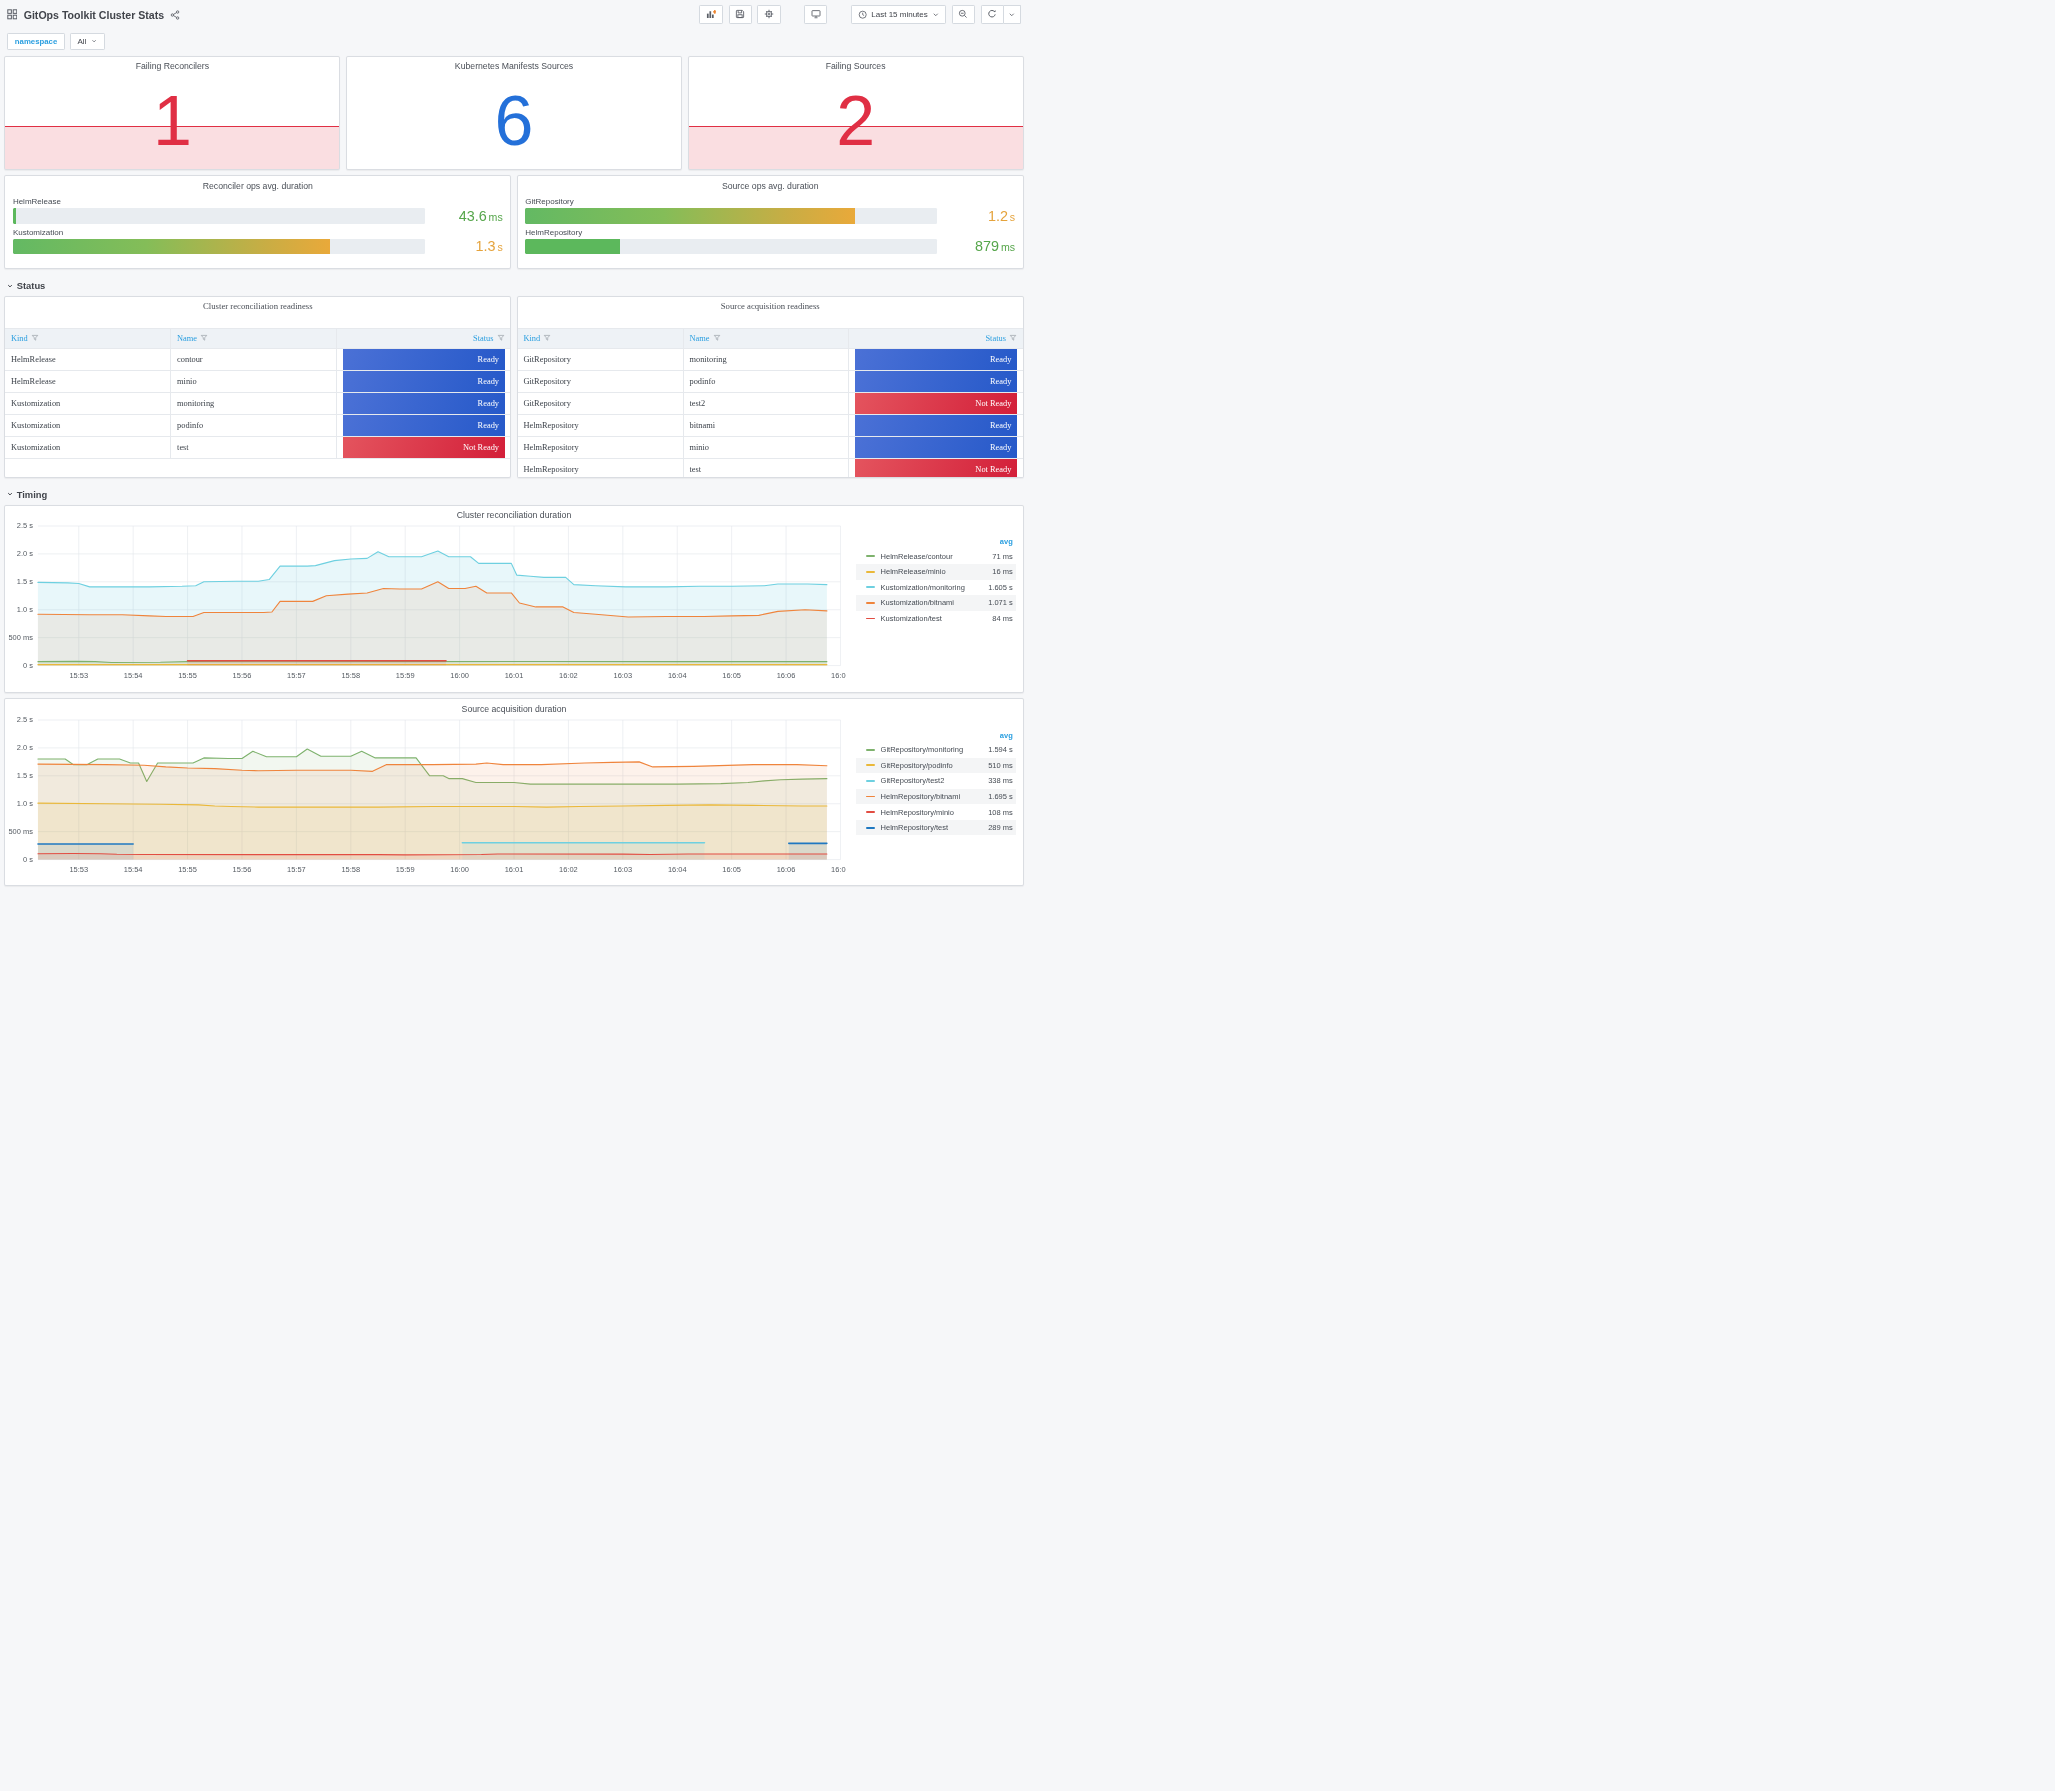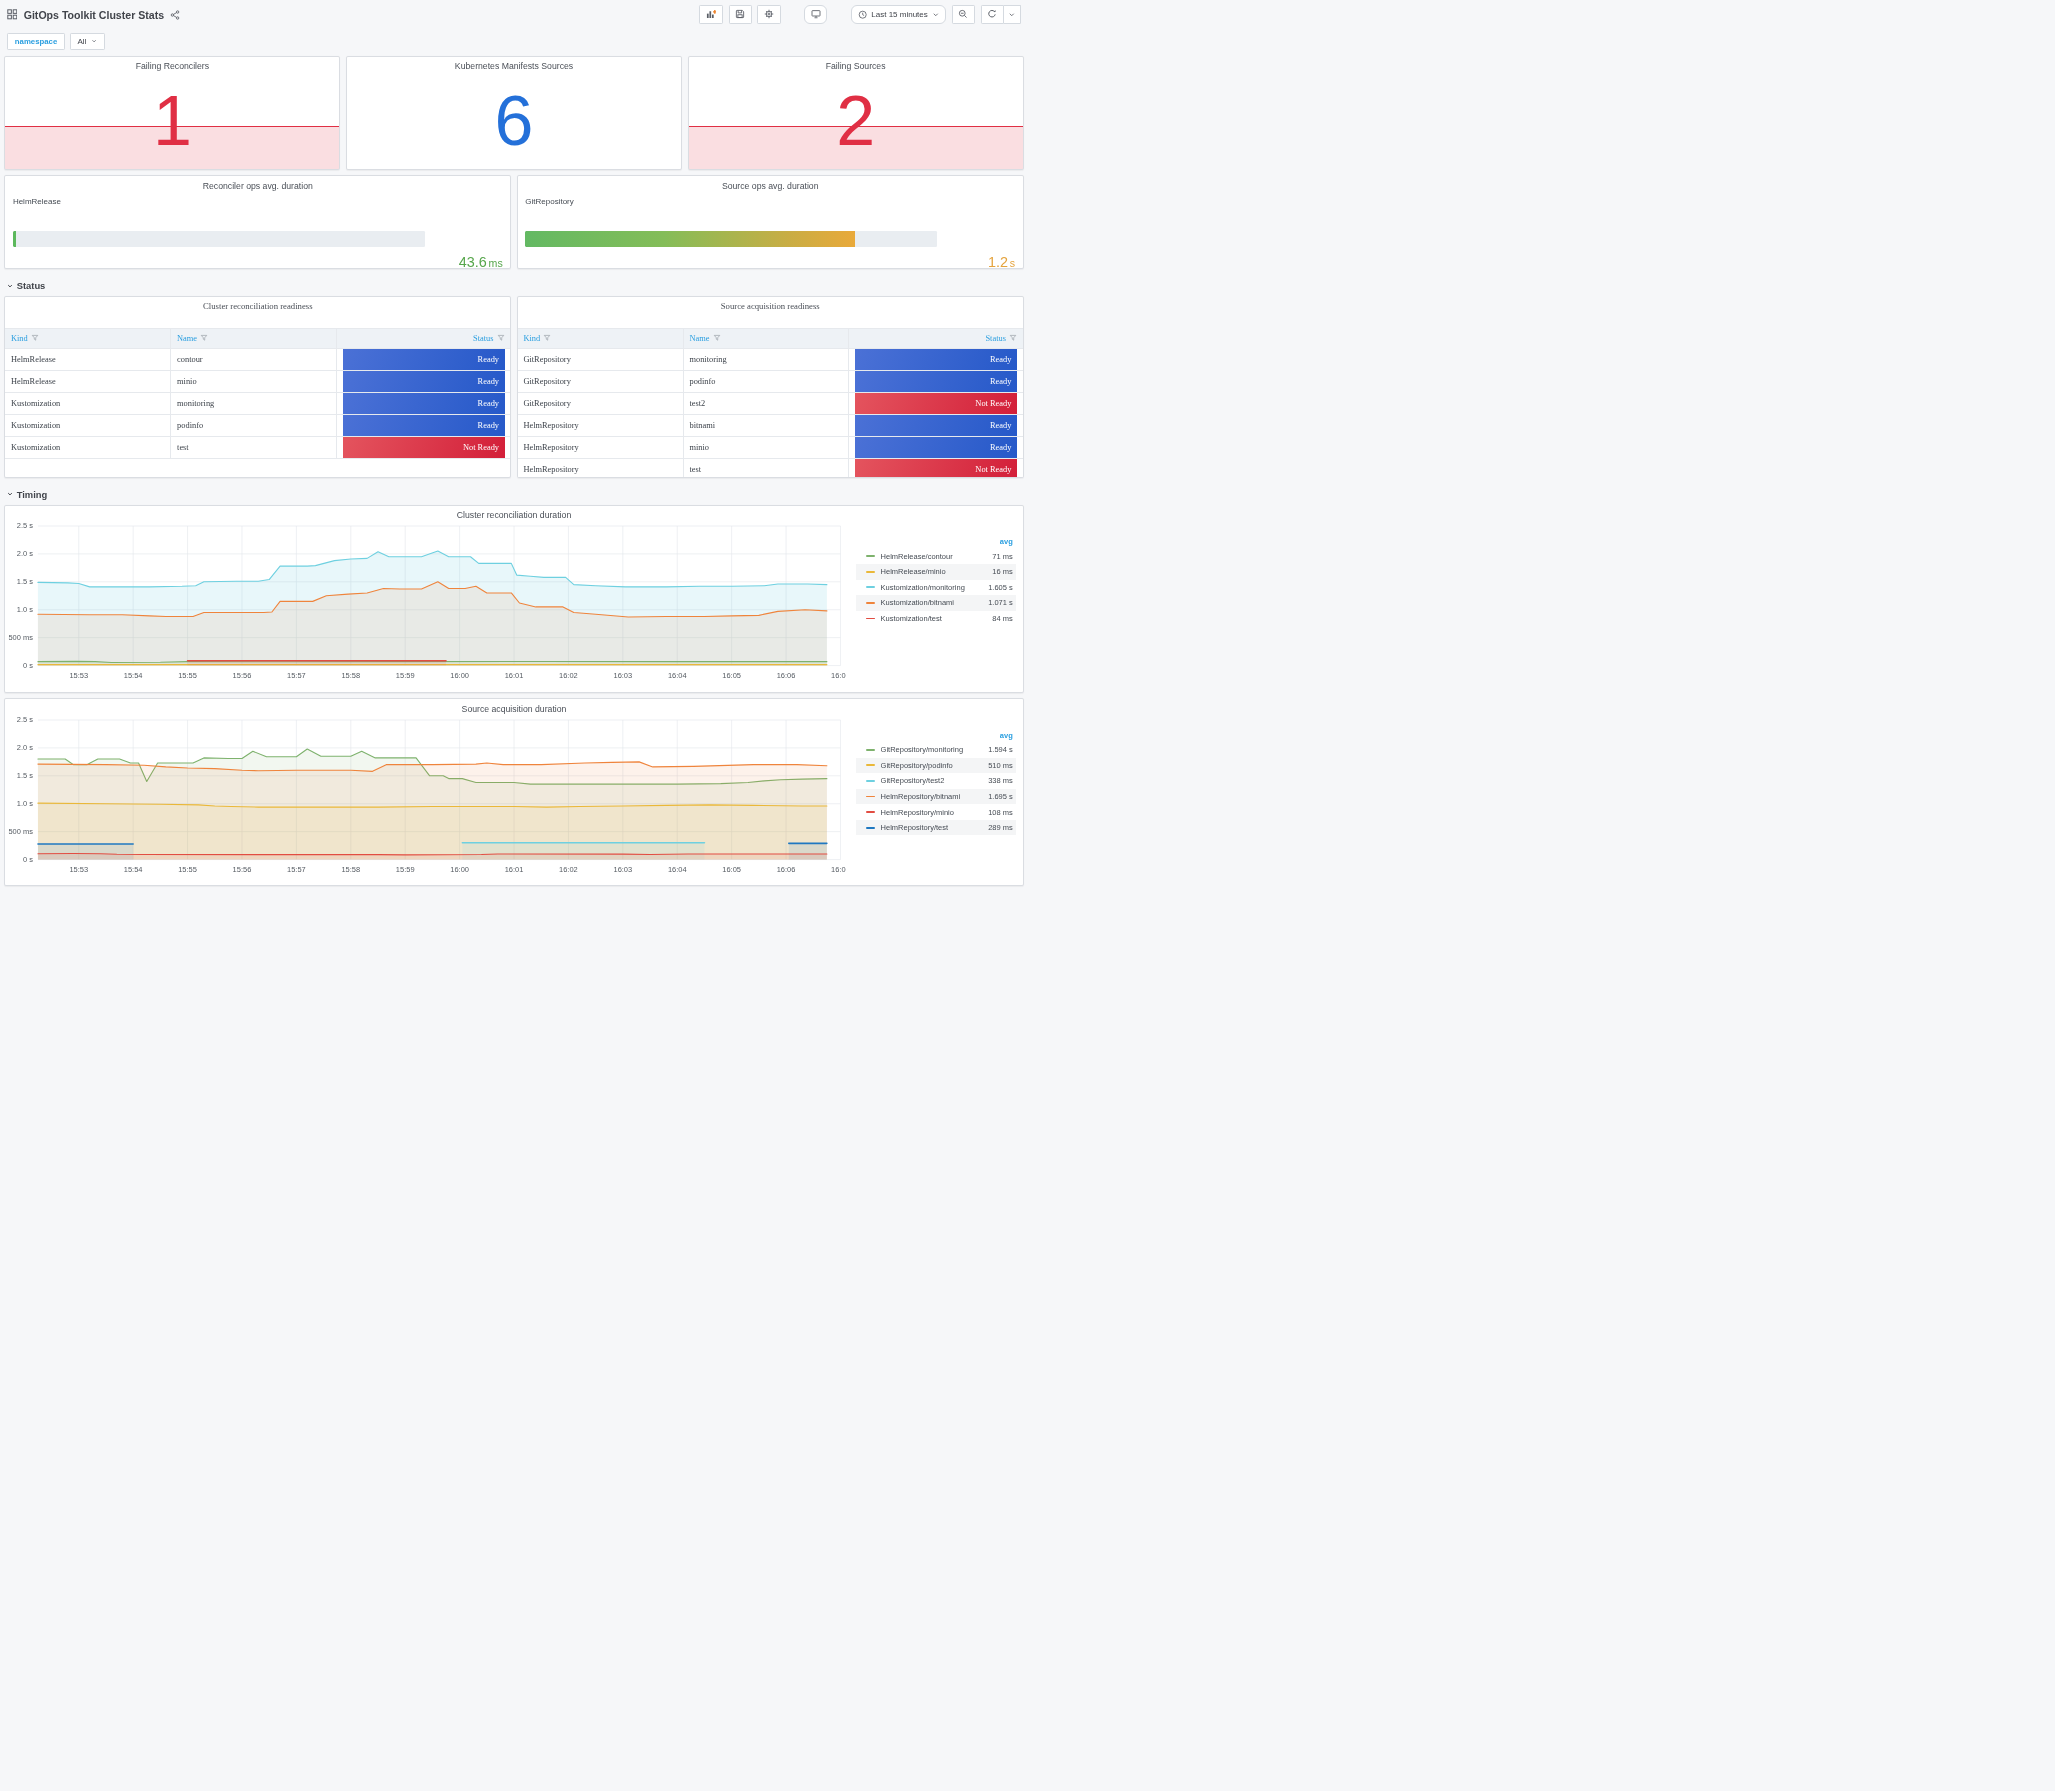--- a/index.html
+++ b/index.html
@@ -22,21 +22,21 @@
   .toolbar { display:flex; align-items:center; gap:5.6px; }
   .btn {
     display:inline-flex; align-items:center; gap:4.4px;
     height:19.3px; padding:0 5.6px;
     background:#fff; border:0.6px solid #d5dae0; border-radius:1.2px;
     color:#41444b; cursor:pointer; font-size:8px; font-weight:500;
   }
   .btn-group { display:inline-flex; }
   .btn-group .btn:first-child { border-radius:1.2px 0 0 1.2px; }
   .btn-group .btn:last-child { border-radius:0 1.2px 1.2px 0; border-left:none; padding:0 4.4px; }
-  .gap-l { margin-left:18px;border-radius:6px; }
+  .gap-l { margin-left:18px; }
 
   
   .submenu { display:flex; align-items:center; gap:4.4px; padding:3.7px 2.5px 6.2px 2.5px; }
   .chip {
     height:17px; display:inline-flex; align-items:center; padding:0 6.9px;
     background:#fff; border:0.6px solid #d5dae0; border-radius:1.2px;
   }
   .chip.var-label { color:#2b9fe0; font-weight:600; font-size:7.8px; }
   .chip.var-value { color:#41444b; gap:4.4px; }
 
@@ -64,21 +64,21 @@
     background:rgba(224,47,68,.16); border-top:1.2px solid #e02f44;
   }
 
   
   .gauge-panel { flex:1; height:94px; padding-bottom:5px; }
   .gauge-body { padding:1.2px 7.5px 0 7.5px; }
   .gauge-row-label { font-size:8px; color:#464c54; margin:3.7px 0 1.9px 0; }
   .gauge-line { display:flex; align-items:center; gap:8.7px; }
   .gauge-track { flex:1; height:15.6px; background:#e9edf1; border-radius:1.2px; position:relative; overflow:hidden; }
   .gauge-fill { position:absolute; left:0; top:0; bottom:0; border-radius:1.2px 0 0 1.2px; }
-  .gauge-value { width:69px; text-align:right; font-size:14.4px; font-weight:500; white-space:nowrap;margin-top:46px; }
+  .gauge-value { width:69px; text-align:right; font-size:14.4px; font-weight:500; white-space:nowrap; }
   .gauge-value .unit { font-size:10.6px; font-weight:400; margin-left:1.9px; }
 
   
   .section-header { display:flex; align-items:center; gap:3.1px; padding:5px 1.2px 5px 1.2px; cursor:pointer; }
   .section-header .label { font-size:9.4px; font-weight:700; color:#41444b; }
 
   
   .table-panel { flex:1; height:182px;font-family:Liberation Serif, serif; }
   table.gtable { width:100%; border-collapse:collapse; table-layout:fixed; margin-top:15px; }
   table.gtable th, table.gtable td { border:0.6px solid #e6e9ed; border-left:none; font-weight:400; }

